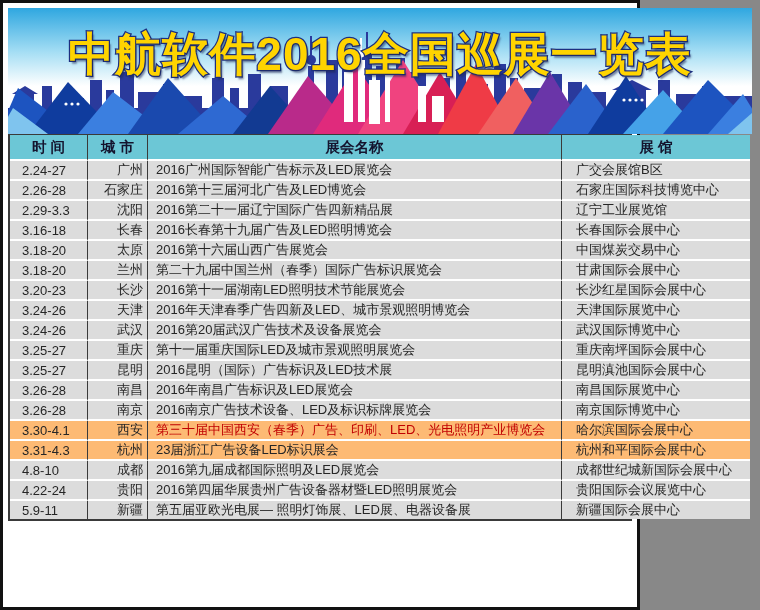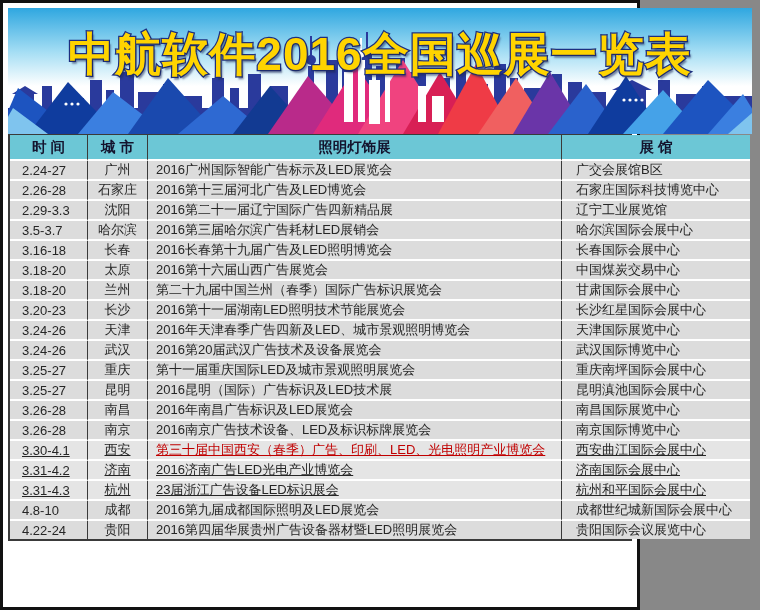--- a/index.html
+++ b/index.html
@@ -30,24 +30,24 @@
   }
   th:last-child{border-right:none;}
   td{
     background:#dcdcdc;color:#262626;font-size:13px;height:18px;
     padding:0 4px;border-right:1.5px solid #3a3a3a;border-bottom:2px solid #fff;
     white-space:nowrap;overflow:hidden;
   }
   td:last-child{border-right:none;}
   tr:last-child td{border-bottom:none;}
   td.t-time{padding-left:12px;}
-  td.t-city{text-align:center;}
+  td.t-city{text-align:right;}
   td.t-name{padding-left:8px;}
   td.t-venue{padding-left:14px;}
-  tr.highlight td{background:#e5e5e5;text-decoration:underline;}
+  tr.highlight td{background:#fdba74;}
   td.red-name{color:#c00000;margin-top:8px;}
 </style>
 </head>
 <body>
 
 <div class="page">
 
   <div class="banner">
     <svg viewBox="0 0 744 126" preserveAspectRatio="none">
       <defs>
@@ -154,21 +154,21 @@
       <colgroup>
         <col class="c-time">
           <col class="c-city">
           <col class="c-name">
           <col class="c-venue">
       </colgroup>
       <thead>
         <tr>
           <th>时  间</th>
           <th>城  市</th>
-          <th>照明灯饰展</th>
+          <th>展会名称</th>
           <th>展  馆</th>
         </tr>
       </thead>
       <tbody>
           <tr>
             <td class="t-time">2.24-27</td>
             <td class="t-city">广州</td>
             <td class="t-name">2016广州国际智能广告标示及LED展览会</td>
             <td class="t-venue">广交会展馆B区</td>
           </tr>
@@ -178,26 +178,20 @@
             <td class="t-name">2016第十三届河北广告及LED博览会</td>
             <td class="t-venue">石家庄国际科技博览中心</td>
           </tr>
           <tr>
             <td class="t-time">2.29-3.3</td>
             <td class="t-city">沈阳</td>
             <td class="t-name">2016第二十一届辽宁国际广告四新精品展</td>
             <td class="t-venue">辽宁工业展览馆</td>
           </tr>
           <tr>
-            <td class="t-time">3.5-3.7</td>
-            <td class="t-city">哈尔滨</td>
-            <td class="t-name">2016第三届哈尔滨广告耗材LED展销会</td>
-            <td class="t-venue">哈尔滨国际会展中心</td>
-          </tr>
-          <tr>
             <td class="t-time">3.16-18</td>
             <td class="t-city">长春</td>
             <td class="t-name">2016长春第十九届广告及LED照明博览会</td>
             <td class="t-venue">长春国际会展中心</td>
           </tr>
           <tr>
             <td class="t-time">3.18-20</td>
             <td class="t-city">太原</td>
             <td class="t-name">2016第十六届山西广告展览会</td>
             <td class="t-venue">中国煤炭交易中心</td>
@@ -247,43 +241,43 @@
           <tr>
             <td class="t-time">3.26-28</td>
             <td class="t-city">南京</td>
             <td class="t-name">2016南京广告技术设备、LED及标识标牌展览会</td>
             <td class="t-venue">南京国际博览中心</td>
           </tr>
           <tr class="highlight">
             <td class="t-time">3.30-4.1</td>
             <td class="t-city">西安</td>
             <td class="t-name red-name">第三十届中国西安（春季）广告、印刷、LED、光电照明产业博览会</td>
-            <td class="t-venue">西安曲江国际会展中心</td>
-          </tr>
-          <tr class="highlight">
-            <td class="t-time">3.31-4.2</td>
-            <td class="t-city">济南</td>
-            <td class="t-name">2016济南广告LED光电产业博览会</td>
-            <td class="t-venue">济南国际会展中心</td>
+            <td class="t-venue">哈尔滨国际会展中心</td>
           </tr>
           <tr class="highlight">
             <td class="t-time">3.31-4.3</td>
             <td class="t-city">杭州</td>
             <td class="t-name">23届浙江广告设备LED标识展会</td>
             <td class="t-venue">杭州和平国际会展中心</td>
           </tr>
           <tr>
             <td class="t-time">4.8-10</td>
             <td class="t-city">成都</td>
             <td class="t-name">2016第九届成都国际照明及LED展览会</td>
             <td class="t-venue">成都世纪城新国际会展中心</td>
           </tr>
           <tr>
             <td class="t-time">4.22-24</td>
             <td class="t-city">贵阳</td>
             <td class="t-name">2016第四届华展贵州广告设备器材暨LED照明展览会</td>
             <td class="t-venue">贵阳国际会议展览中心</td>
           </tr>
+          <tr>
+            <td class="t-time">5.9-11</td>
+            <td class="t-city">新疆</td>
+            <td class="t-name">第五届亚欧光电展— 照明灯饰展、LED展、电器设备展</td>
+            <td class="t-venue">新疆国际会展中心</td>
+          </tr>
         </tbody>
     </table>
   </div>
 
 </div>
 
 </body></html>

